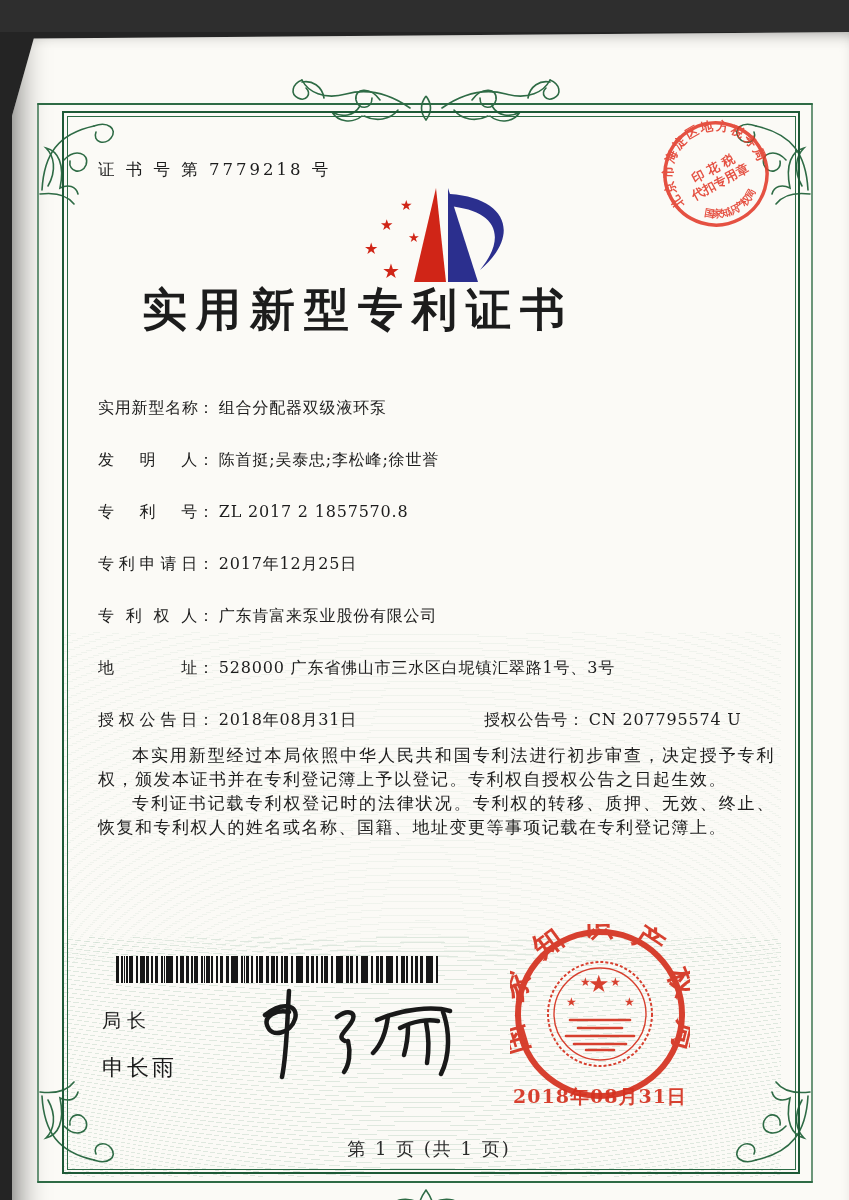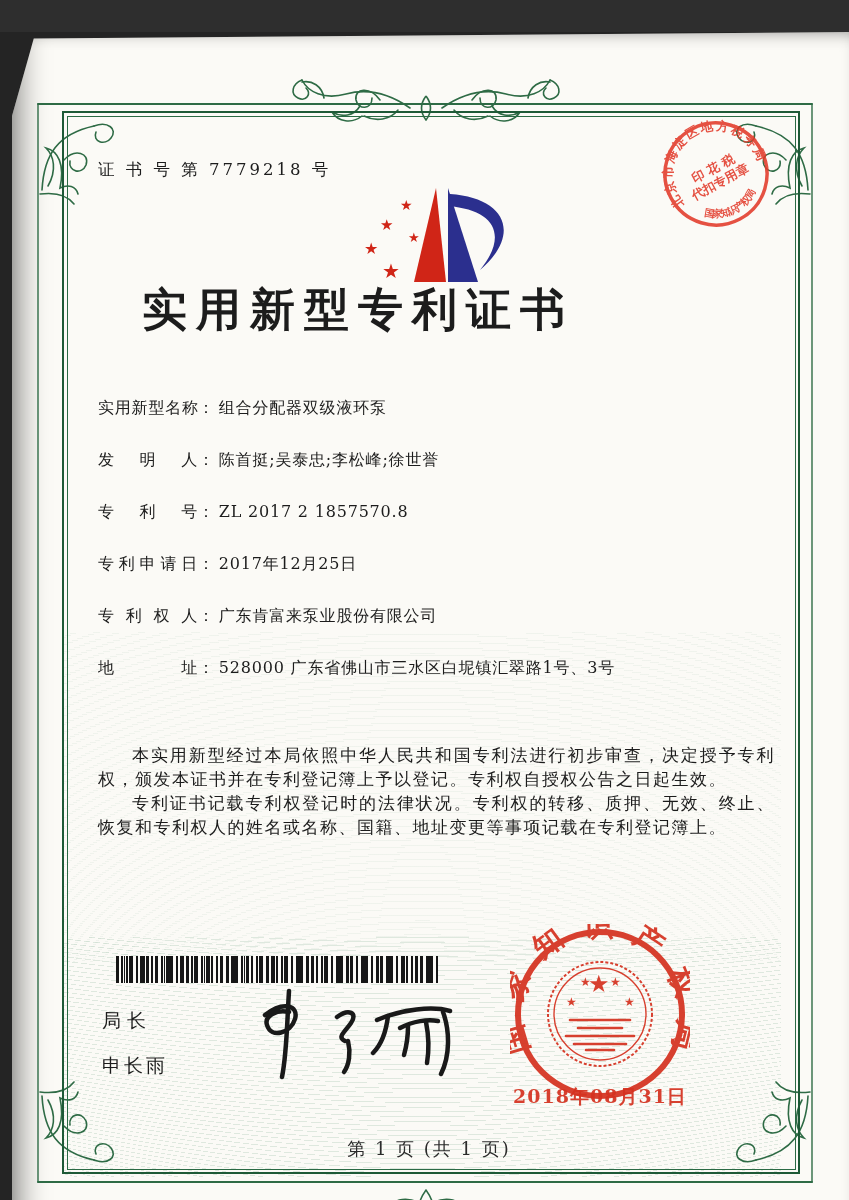--- a/index.html
+++ b/index.html
@@ -28,21 +28,21 @@
   .pair2{position:absolute;left:386px;top:0;}
   #paras{position:absolute;left:86px;top:711px;right:74px;font-size:17px;line-height:24px;
          letter-spacing:1.5px;text-align:justify;}
   #paras p{margin:0;text-indent:2em;}
   
   #barcode{position:absolute;left:104px;top:924px;width:322px;height:27px;background-color:#fbfaf6;
      background-image:repeating-linear-gradient(90deg,#161616 0 2px,rgba(0,0,0,0) 2px 5px),
                       repeating-linear-gradient(90deg,#161616 0 1px,rgba(0,0,0,0) 1px 8px),
                       repeating-linear-gradient(90deg,#161616 0 3px,rgba(0,0,0,0) 3px 13px);}
   #signer-title{position:absolute;left:90px;top:976px;font-size:19px;letter-spacing:6px;}
-  #signer-name{position:absolute;left:90px;top:1021px;font-size:19px;letter-spacing:3px;}
+  #signer-name{position:absolute;left:90px;top:1021px;font-size:22px;letter-spacing:3px;}
   #signature{position:absolute;left:225px;top:943px;}
   
   #seal{position:absolute;left:498px;top:892px;}
   #seal-date{position:absolute;left:500px;top:1052px;width:176px;text-align:center;color:#d5311f;
              font-size:19px;letter-spacing:1px;font-weight:bold;opacity:.92;}
   #tax-stamp{position:absolute;left:646px;top:84px;transform:rotate(-28deg);opacity:.88;}
   #footer{position:absolute;left:50px;top:1105px;width:734px;text-align:center;font-size:18px;letter-spacing:2px;color:#2b2b2b;}
   svg{display:block;}
 </style>
 </head>
@@ -123,20 +123,26 @@
         <span class="lbl">专利号</span><span class="colon">：</span><span>ZL 2017 2 1857570.8</span>
       </div>
       <div class="frow">
         <span class="lbl">专利申请日</span><span class="colon">：</span><span>2017年12月25日</span>
       </div>
       <div class="frow">
         <span class="lbl">专利权人</span><span class="colon">：</span><span>广东肯富来泵业股份有限公司</span>
       </div>
       <div class="frow">
         <span class="lbl">地址</span><span class="colon">：</span><span>528000 广东省佛山市三水区白坭镇汇翠路1号、3号</span>
+      </div>
+      <div class="frow">
+        <span class="lbl">授权公告日</span><span class="colon">：</span><span>2018年08月31日</span>
+        <span class="pair2">
+          <span>授权公告号</span><span class="colon">：</span><span>CN 207795574 U</span>
+        </span>
       </div>
     </div>
 
     <div id="paras">
       <p>本实用新型经过本局依照中华人民共和国专利法进行初步审查，决定授予专利权，颁发本证书并在专利登记簿上予以登记。专利权自授权公告之日起生效。</p>
       <p>专利证书记载专利权登记时的法律状况。专利权的转移、质押、无效、终止、恢复和专利权人的姓名或名称、国籍、地址变更等事项记载在专利登记簿上。</p>
     </div>
 
     <div id="barcode"></div>
 

